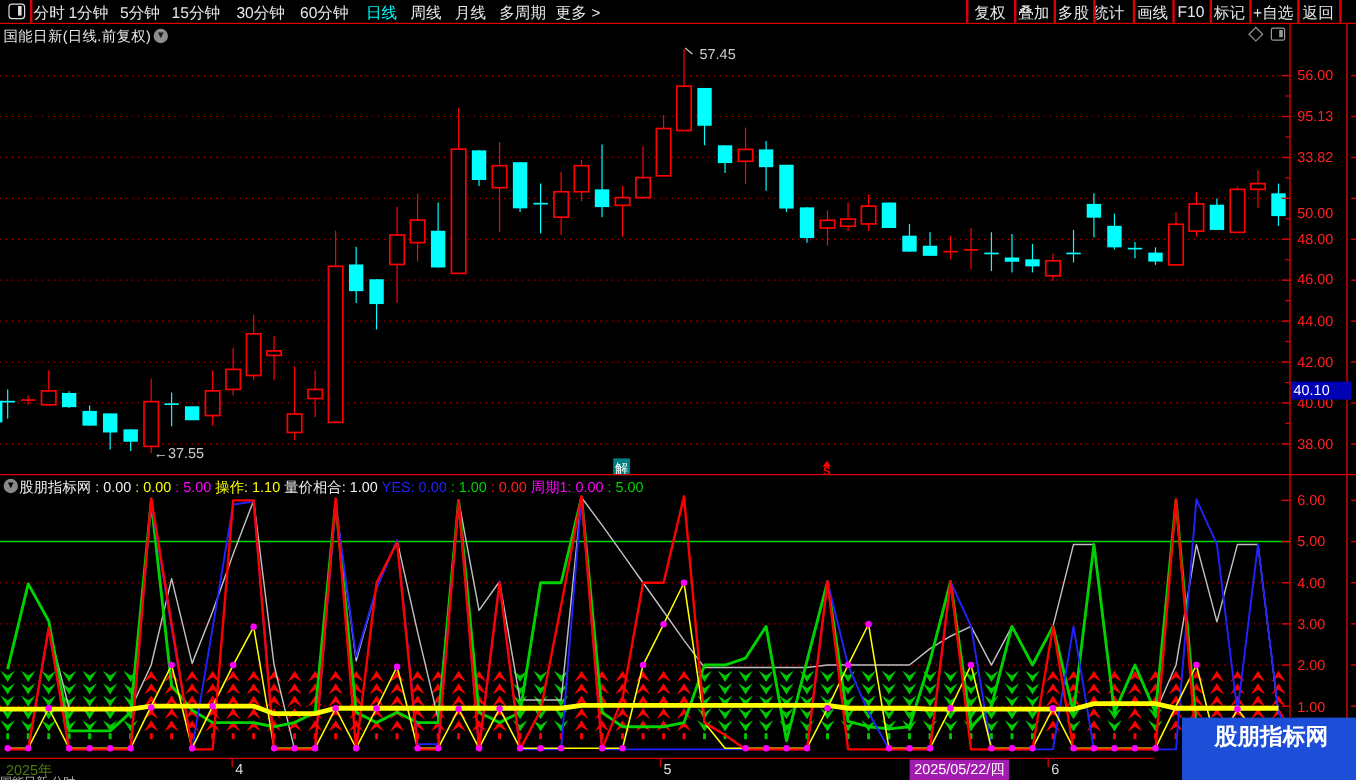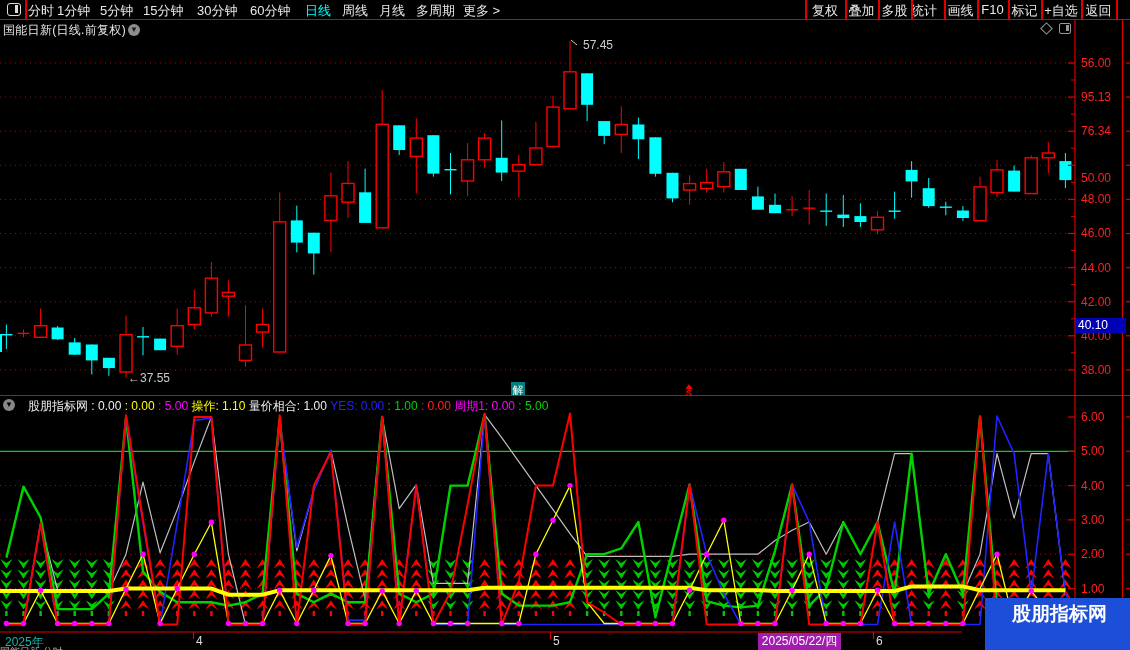--- a/index.html
+++ b/index.html
@@ -706,45 +706,45 @@
     <i style="left:1116px"></i>
     <div id="ticon"></div>
     <div id="tsep"></div>
   </div>
 <div id="title">国能日新(日线.前复权)</div>
 <div id="tchev">▼</div>
 <div id="dico1"></div>
 <div id="dico2"></div>
 <div class="pl" style="top:56px">56.00</div>
 <div class="pl" style="top:90px">95.13</div>
-<div class="pl" style="top:124px">76.34</div>
+<div class="pl" style="top:124px">33.82</div>
 <div class="pl" style="top:171px">50.00</div>
 <div class="pl" style="top:192px">48.00</div>
 <div class="pl" style="top:226px">46.00</div>
 <div class="pl" style="top:261px">44.00</div>
 <div class="pl" style="top:295px">42.00</div>
 <div class="pl" style="top:329px">40.00</div>
 <div class="pl" style="top:363px">38.00</div>
 <div class="pl" style="top:410px">6.00</div>
 <div class="pl" style="top:444px">5.00</div>
 <div class="pl" style="top:479px">4.00</div>
 <div class="pl" style="top:513px">3.00</div>
 <div class="pl" style="top:547px">2.00</div>
 <div class="pl" style="top:582px">1.00</div>
 <div id="ptag">40.10</div>
 <div id="ind">
-<b style="color:#eee;margin-left:28px">股朋指标网 : 0.00</b><b style="color:#ffff00"> : 0.00</b><b style="color:#ff00ff"> : 5.00</b>
+<b style="color:#eee;margin-left:16px">股朋指标网 : 0.00</b><b style="color:#ffff00"> : 0.00</b><b style="color:#ff00ff"> : 5.00</b>
 <b style="color:#ffff00"> 操作: 1.10</b>
 <b style="color:#eee"> 量价相合: 1.00</b>
 <b style="color:#2222ff"> YES: 0.00</b><b style="color:#00d200"> : 1.00</b><b style="color:#ff2020"> : 0.00</b>
 <b style="color:#ff00ff"> 周期1: 0.00</b><b style="color:#00d200"> : 5.00</b>
 </div>
 <div id="indico">▼</div>
 <div id="dates">
-<span style="left:5px;color:#14b8a6">2025年</span>
+<span style="left:5px;color:#4d7c0f">2025年</span>
 <span style="left:196px">4</span>
 <span style="left:553px">5</span>
 <div id="dtag">2025/05/22/四</div>
 <span style="left:876px">6</span>
 </div>
 <div id="wm">
     <div class="l1">股朋指标网</div>
   </div>
 <div id="blfrag">国能日新 分时</div>
 </body></html>

